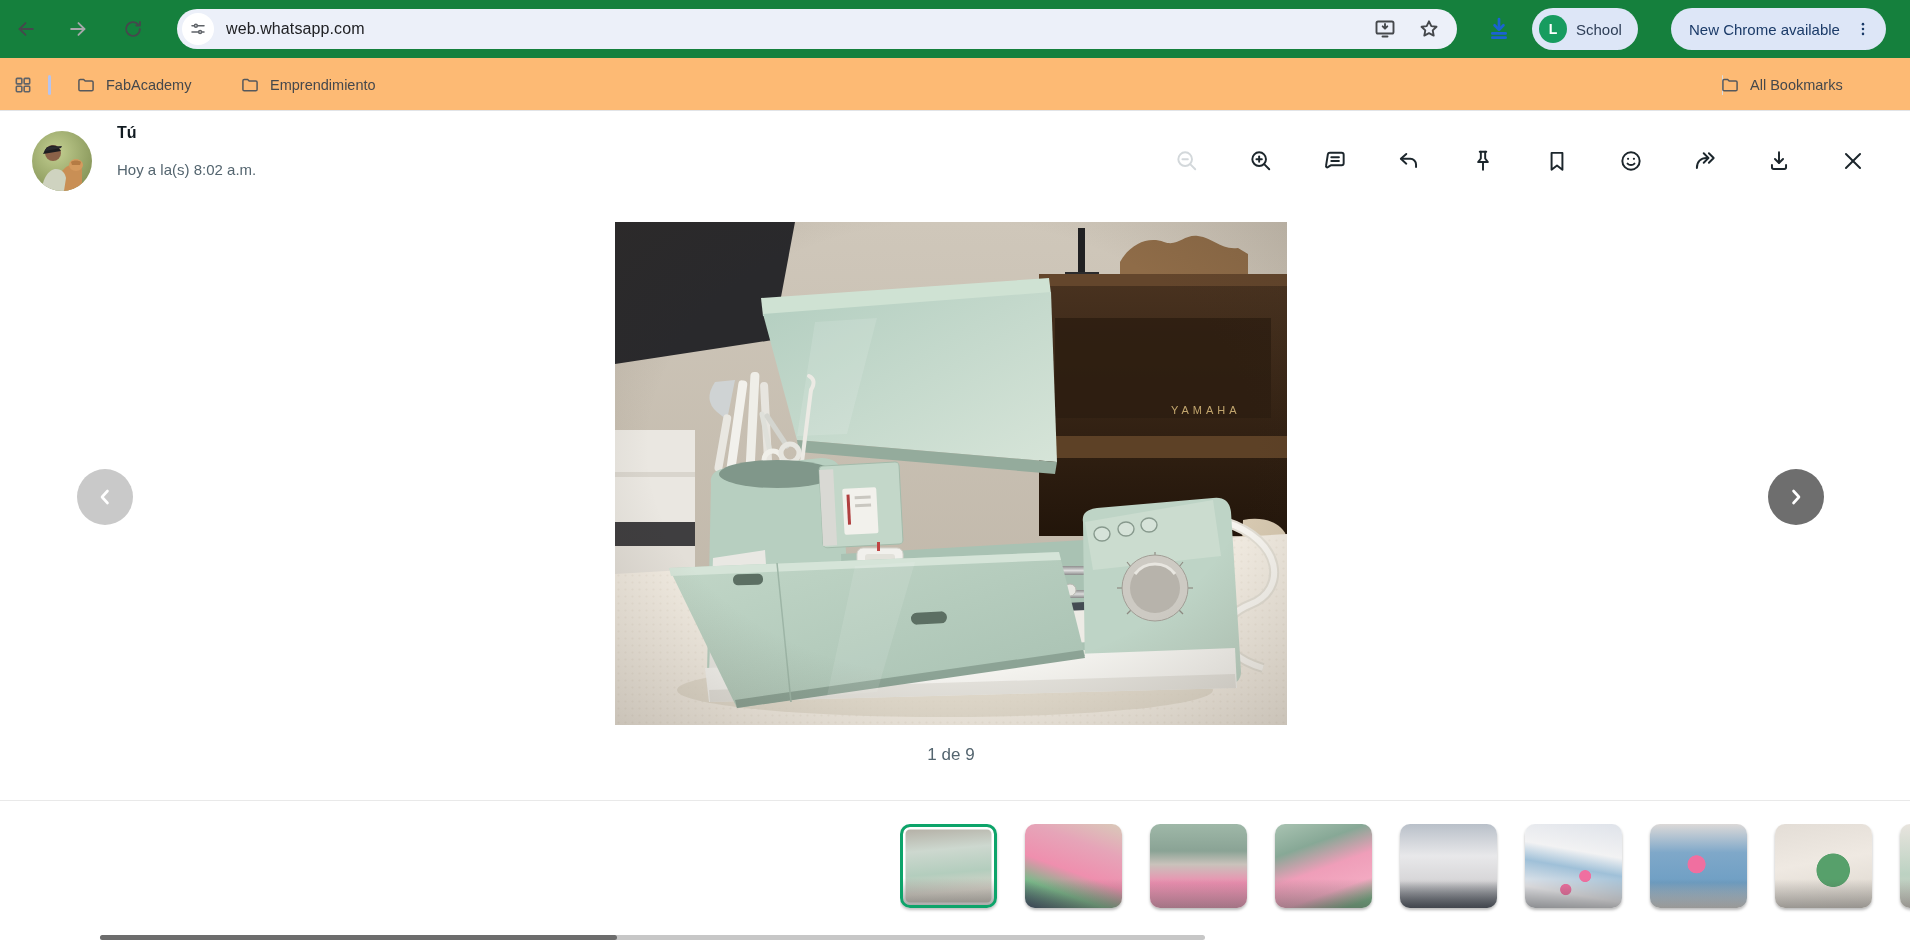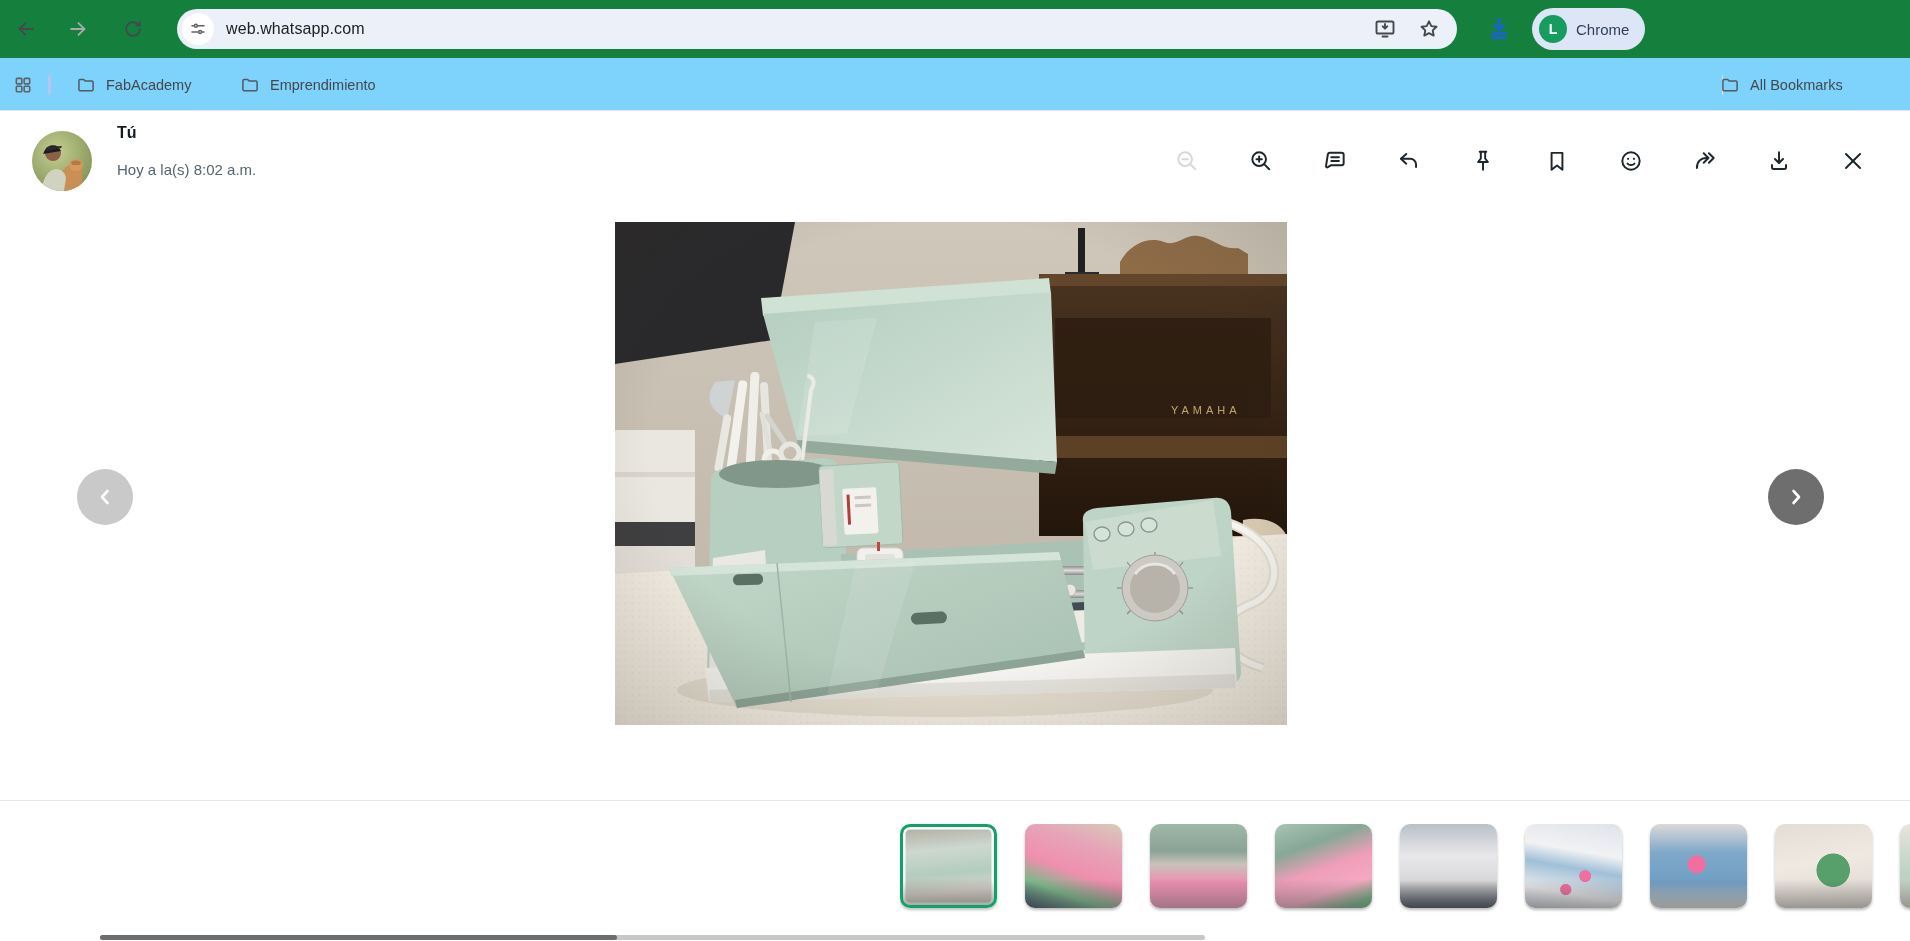--- a/index.html
+++ b/index.html
@@ -18,21 +18,21 @@
   .dl-blue { position:absolute; left:1483px; top:13px; width:32px; height:32px; display:flex; align-items:center; justify-content:center; }
   .pill { position:absolute; top:8px; height:42px; border-radius:21px; background:#dde6f7; display:flex; align-items:center; }
   .pill.profile { left:1532px; padding:0 16px 0 7px; gap:9px; }
   .avatar-l { width:28px; height:28px; border-radius:50%; background:#179c5f; color:#fff; font-size:14px; font-weight:bold; display:flex; align-items:center; justify-content:center; }
   .profile-name { font-size:15px; color:#2e3e57; }
   .pill.update { left:1671px; padding:0 10px 0 18px; gap:10px; }
   .update-text { font-size:15px; color:#1a3a68; }
   .kebab { width:26px; height:26px; display:flex; align-items:center; justify-content:center; }
 
   
-  .bm-bar { position:absolute; left:0; top:58px; width:1910px; height:53px; background:#7dd3fc; border-bottom:1px solid #e2e4e7; }
+  .bm-bar { position:absolute; left:0; top:58px; width:1910px; height:53px; background:#fdba74; border-bottom:1px solid #e2e4e7; }
   .grid-btn { position:absolute; left:10px; top:14px; width:26px; height:26px; display:flex; align-items:center; justify-content:center; }
   .bm-sep { position:absolute; top:17px; width:3px; height:20px; border-radius:2px; background:#b6c4ee; }
   .bm-sep.right { width:1px; background:#dadce0; }
   .bm-chip { position:absolute; top:13px; height:28px; display:flex; align-items:center; gap:10px; padding:0 8px; border-radius:14px; cursor:pointer; }
   .bm-chip span { font-size:14.5px; color:#45484c; }
 
   
   .wa-avatar { position:absolute; left:32px; top:131px; width:60px; height:60px; border-radius:50%; overflow:hidden; }
   .wa-sender { position:absolute; left:117px; top:124px; font-size:16px; font-weight:bold; color:#111b21; }
   .wa-time { position:absolute; left:117px; top:161px; font-size:15px; color:#54656f; }
@@ -126,23 +126,33 @@
       <svg width="28" height="28" viewBox="0 0 24 24" fill="none" stroke="#1a63d2" stroke-width="2.3" stroke-linecap="round" stroke-linejoin="round">
           <path d="M12 3.5v8.5"></path>
           <path d="M8.2 8.8 12 12.6l3.8-3.8"></path>
           <line x1="6.3" y1="15.8" x2="17.7" y2="15.8"></line>
           <line x1="6.3" y1="19.4" x2="17.7" y2="19.4"></line>
         </svg>
     </div>
 
     <div class="pill profile">
       <div class="avatar-l">L</div>
-      <div class="profile-name">Chrome</div>
-    </div>
-
+      <div class="profile-name">School</div>
+    </div>
+
+    <div class="pill update">
+      <div class="update-text">New Chrome available</div>
+      <div class="kebab">
+        <svg width="18" height="18" viewBox="0 0 24 24" fill="#1a3a68">
+            <circle cx="12" cy="5.5" r="1.7"></circle>
+            <circle cx="12" cy="12" r="1.7"></circle>
+            <circle cx="12" cy="18.5" r="1.7"></circle>
+          </svg>
+      </div>
+    </div>
   </div>
 
   <div class="bm-bar">
     <div class="grid-btn">
       <svg width="20" height="20" viewBox="0 0 24 24" fill="none" stroke="#5f6368" stroke-width="1.9">
           <rect x="4" y="4" width="6.6" height="6.6" rx="1"></rect>
           <rect x="13.4" y="4" width="6.6" height="6.6" rx="1"></rect>
           <rect x="4" y="13.4" width="6.6" height="6.6" rx="1"></rect>
           <rect x="13.4" y="13.4" width="6.6" height="6.6" rx="1"></rect>
         </svg>
@@ -408,20 +418,21 @@
     <svg width="24" height="24" viewBox="0 0 24 24" fill="none" stroke="#ffffff" stroke-width="2.6" stroke-linecap="round" stroke-linejoin="round">
         <path d="M14.5 6 9 12l5.5 6"></path>
       </svg>
   </button>
   <button class="nav-circle next">
     <svg width="24" height="24" viewBox="0 0 24 24" fill="none" stroke="#ffffff" stroke-width="2.6" stroke-linecap="round" stroke-linejoin="round">
         <path d="M9.5 6 15 12l-5.5 6"></path>
       </svg>
   </button>
 
+  <div class="pager">1 de 9</div>
 
   <div class="strip-divider"></div>
 
   <div class="thumbstrip">
     <div class="thumb t1 selected" title="cricut-machine-open"></div>
     <div class="thumb t2" title="pink-mat-green-frame-hands"></div>
     <div class="thumb t3" title="machine-rollers-pink-mat"></div>
     <div class="thumb t4" title="machine-pink-mat-cricut-pen"></div>
     <div class="thumb t5" title="toms-bag-person"></div>
     <div class="thumb t6" title="toms-bag-ironing-board-pink-hearts"></div>

